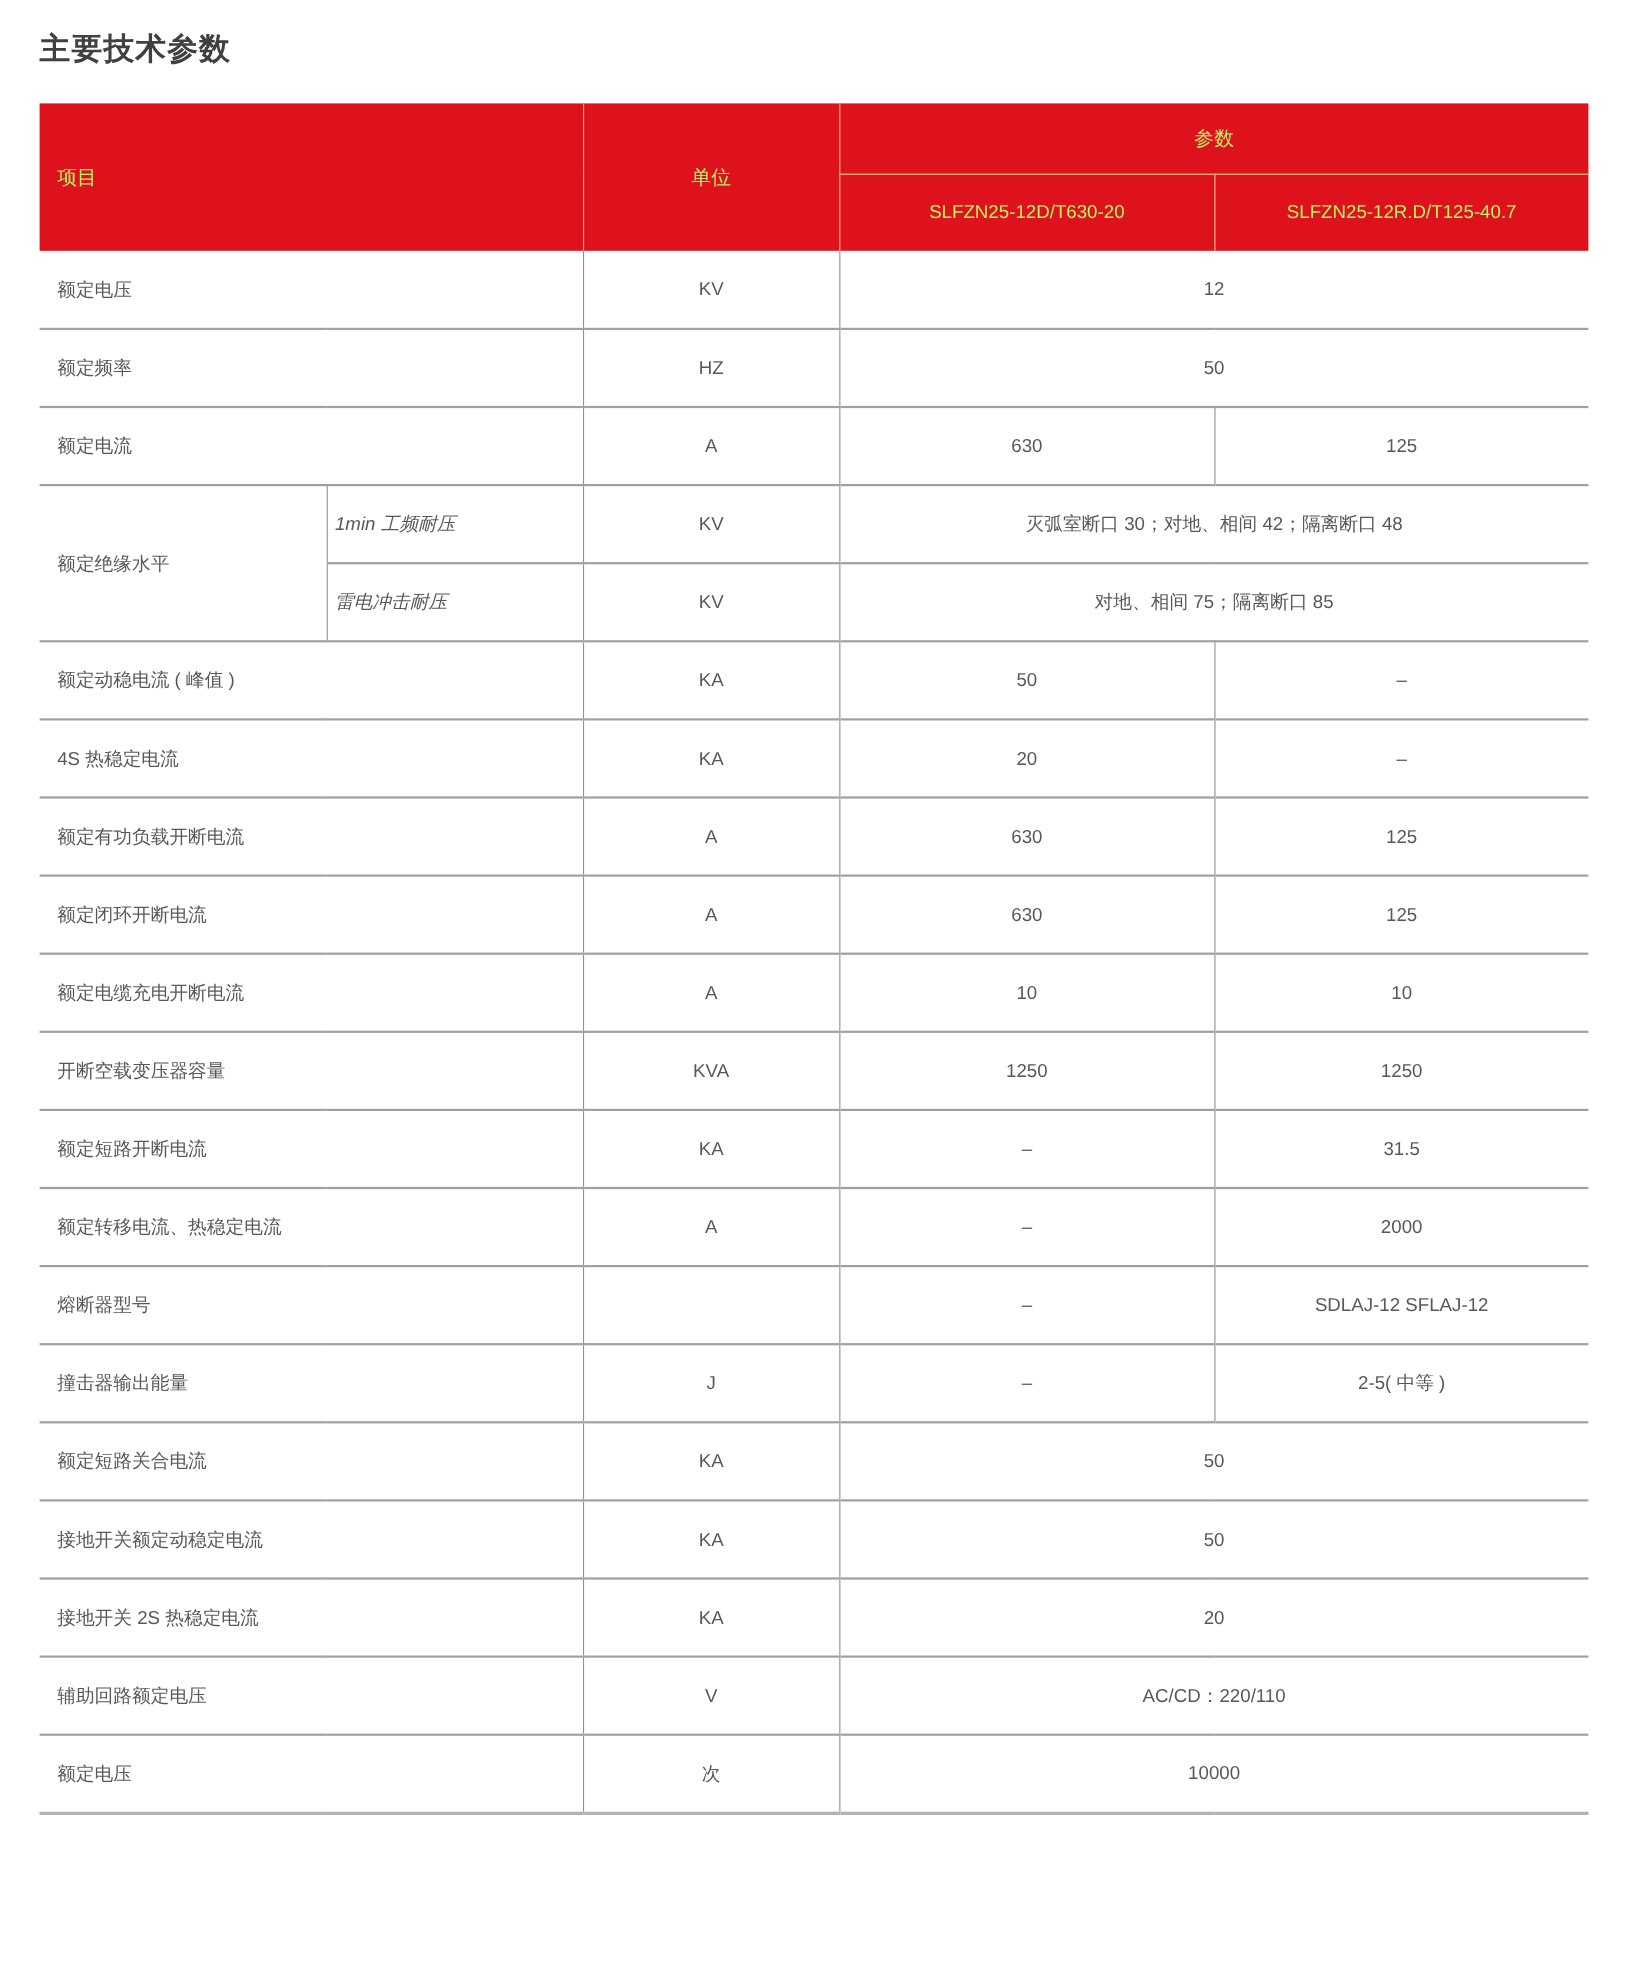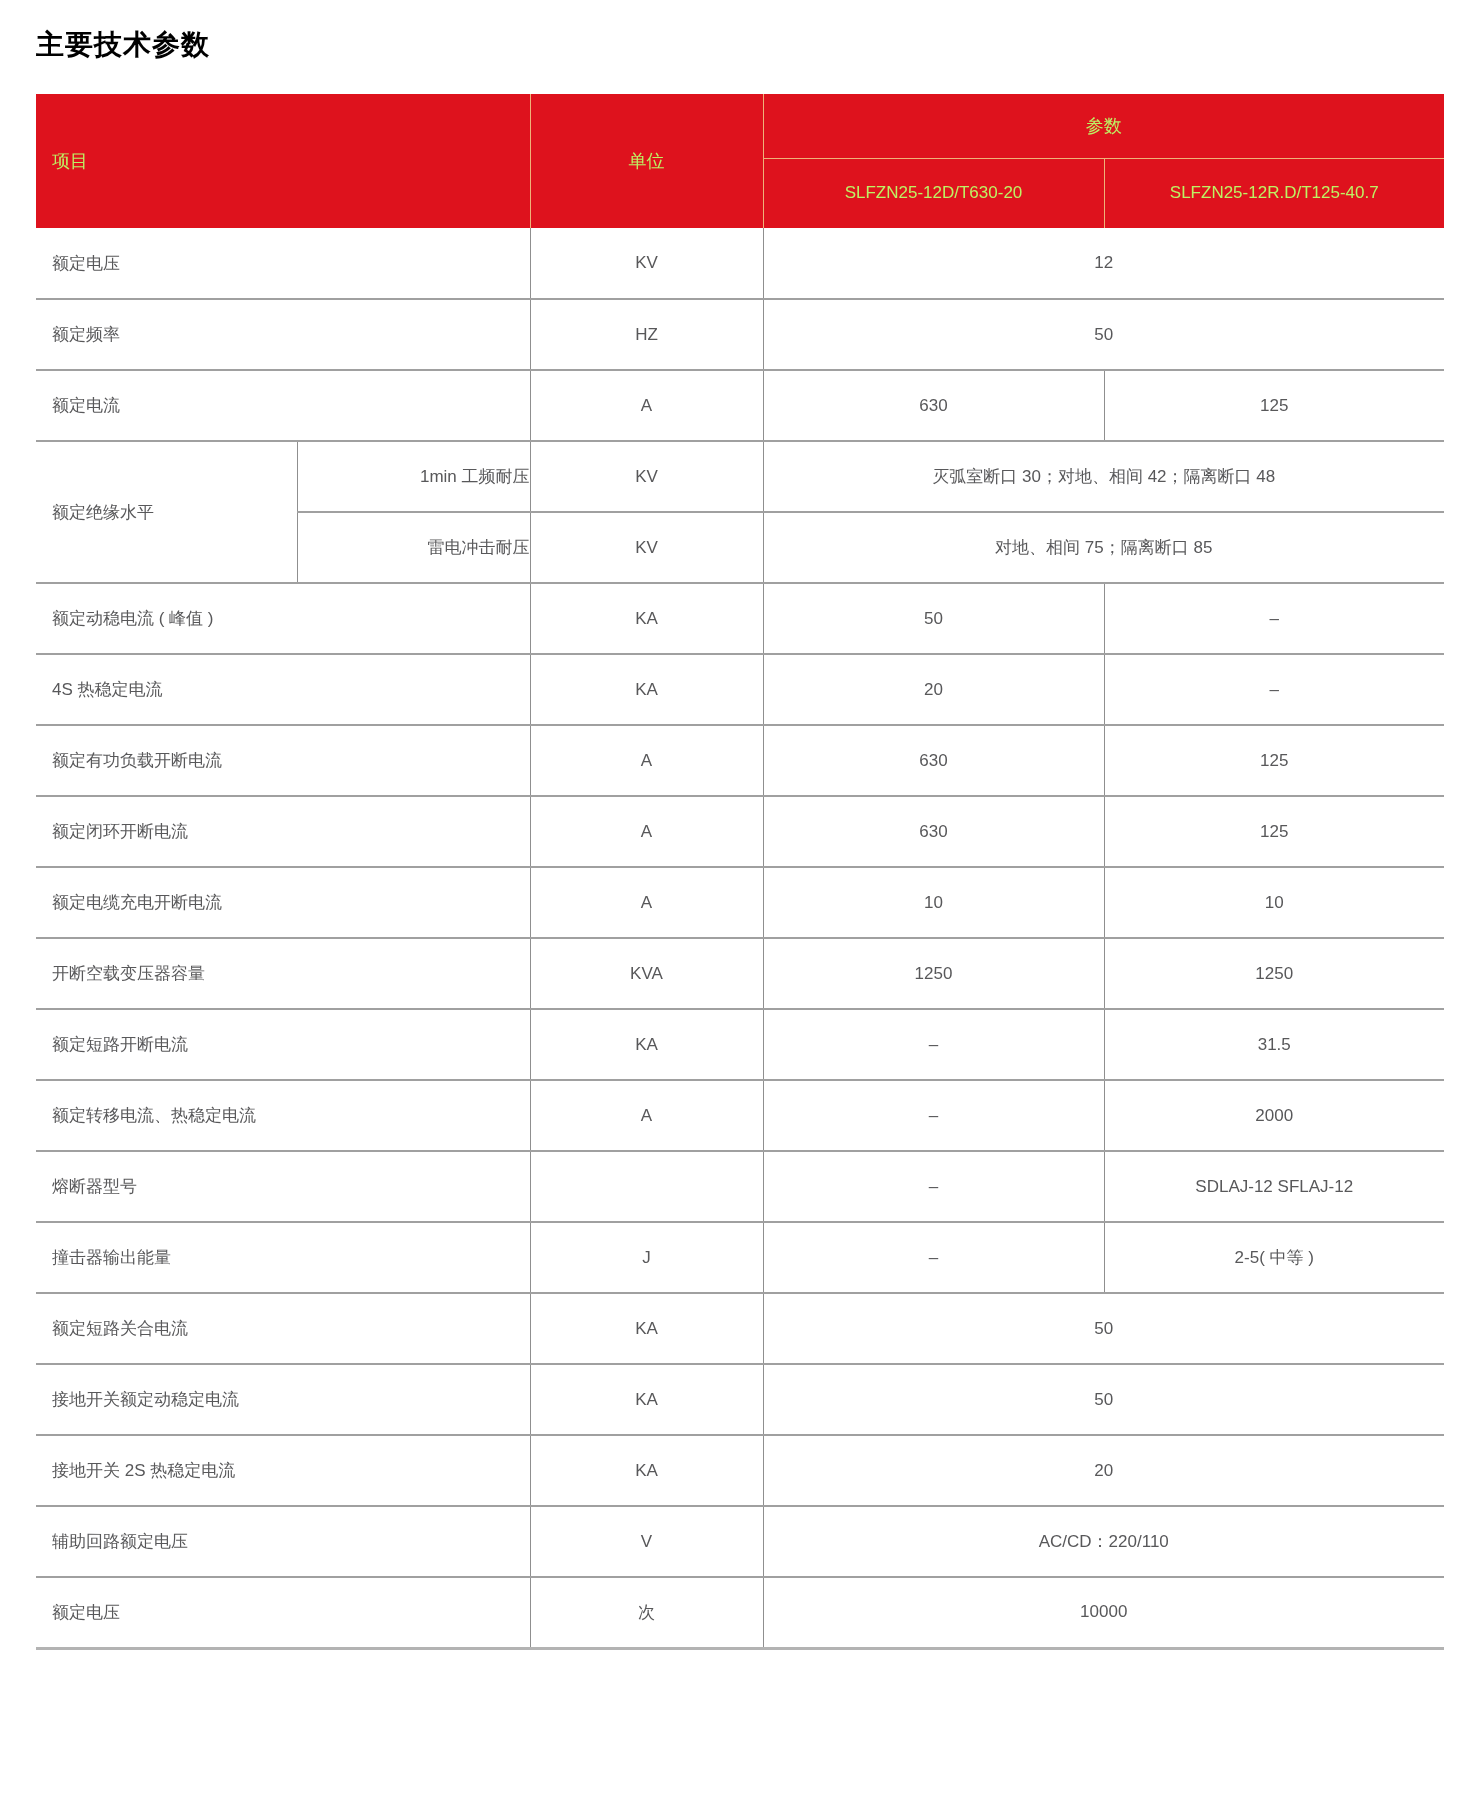--- a/index.html
+++ b/index.html
@@ -4,21 +4,21 @@
 <style>
   * { margin:0; padding:0; box-sizing:border-box; }
   html,body { background:#ffffff; }
   body {
     width:1478px; height:1800px; overflow:hidden;
     font-family:"Liberation Sans","DejaVu Sans",sans-serif;
     color:#58585a;
   }
   .page { width:1478px; height:1800px; padding:26px 0 0 36px; background:#ffffff; }
   .title {
-    font-size:28px; font-weight:700; color:#000000;
+    font-size:28px; font-weight:700; color:#404040;
     letter-spacing:1px; margin-bottom:30px;
   }
   table.spec-table {
     border-collapse:collapse; table-layout:fixed;
     width:1408px;
   }
   
   thead th {
     background:#de121d; color:#bef264; font-weight:400;
     font-size:18px; text-align:center; vertical-align:middle;
@@ -31,21 +31,21 @@
   .th-param { border-bottom:1.5px solid #efb279; }
   .th-model-1 { border-right:1.5px solid #efb279; }
   
   tbody td {
     height:71px; font-size:17px; text-align:center; vertical-align:middle;
     border-bottom:2px solid #a0a0a0; color:#58585a;
   }
   tbody tr:last-child td { border-bottom:3px solid #b3b3b3; }
   .c-label { text-align:left; padding-left:16px; border-right:1.5px solid #8f8f8f;margin-top:35px; }
   .c-group { text-align:left; padding-left:16px; border-right:1.5px solid #8f8f8f; }
-  .c-sub   { text-align:right; padding-left:7px; border-right:1.5px solid #8f8f8f; }
+  .c-sub   { text-align:left; padding-left:7px; border-right:1.5px solid #8f8f8f;font-style:italic; }
   .c-unit  { border-right:1.5px solid #8f8f8f; }
   .c-v1    { border-right:1.5px solid #8f8f8f; }
 </style>
 </head>
 <body>
 
 <div class="page">
   <h1 class="title">主要技术参数</h1>
 
   <table class="spec-table">

